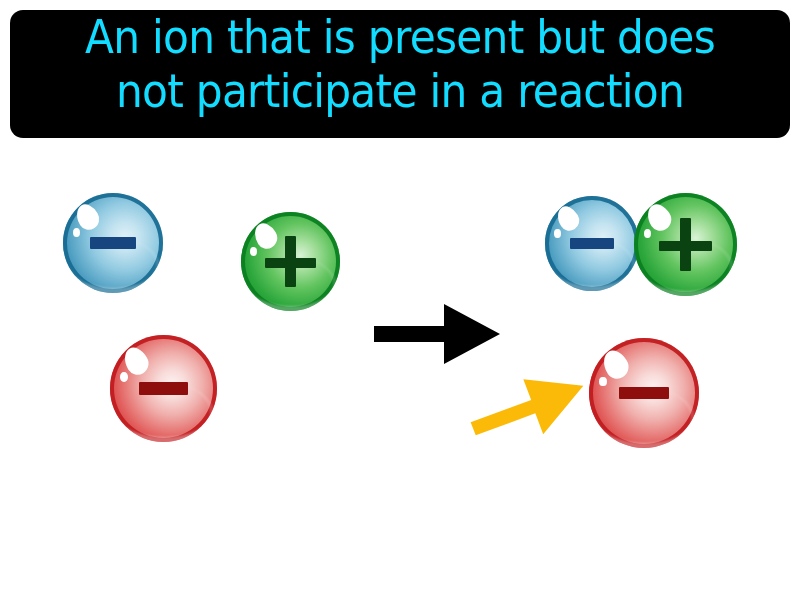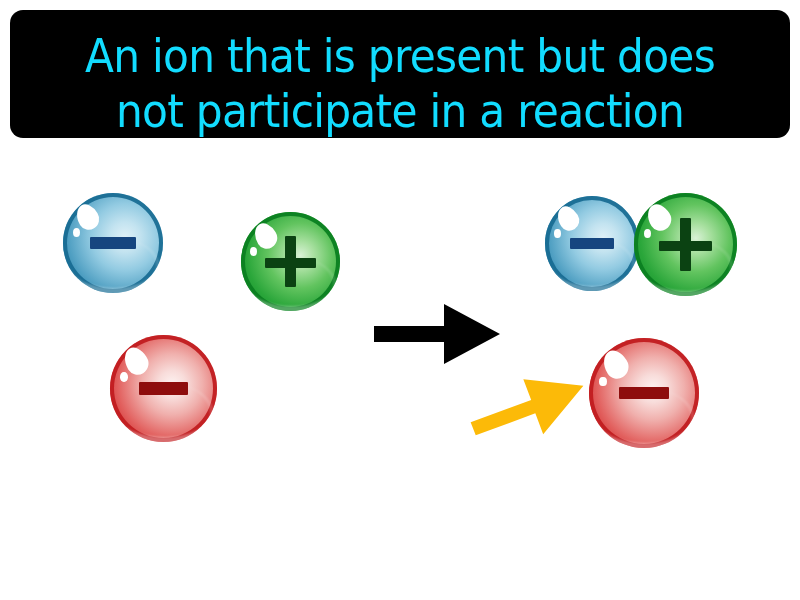--- a/index.html
+++ b/index.html
@@ -18,21 +18,21 @@
   
   #title-banner {
     position: absolute;
     left: 10px;
     top: 10px;
     width: 780px;
     height: 128px;
     background: #000000;
     border-radius: 13px;
     display: flex;
-    align-items: flex-end;
+    align-items: flex-start;
     justify-content: center;
     box-sizing: border-box;
     padding: 0 14px;
   }
   #title-text {
     color: #12dcff;
     font-family: "DejaVu Sans", sans-serif;
     font-size: 46px;
     font-weight: 400;
     line-height: 1.18;

